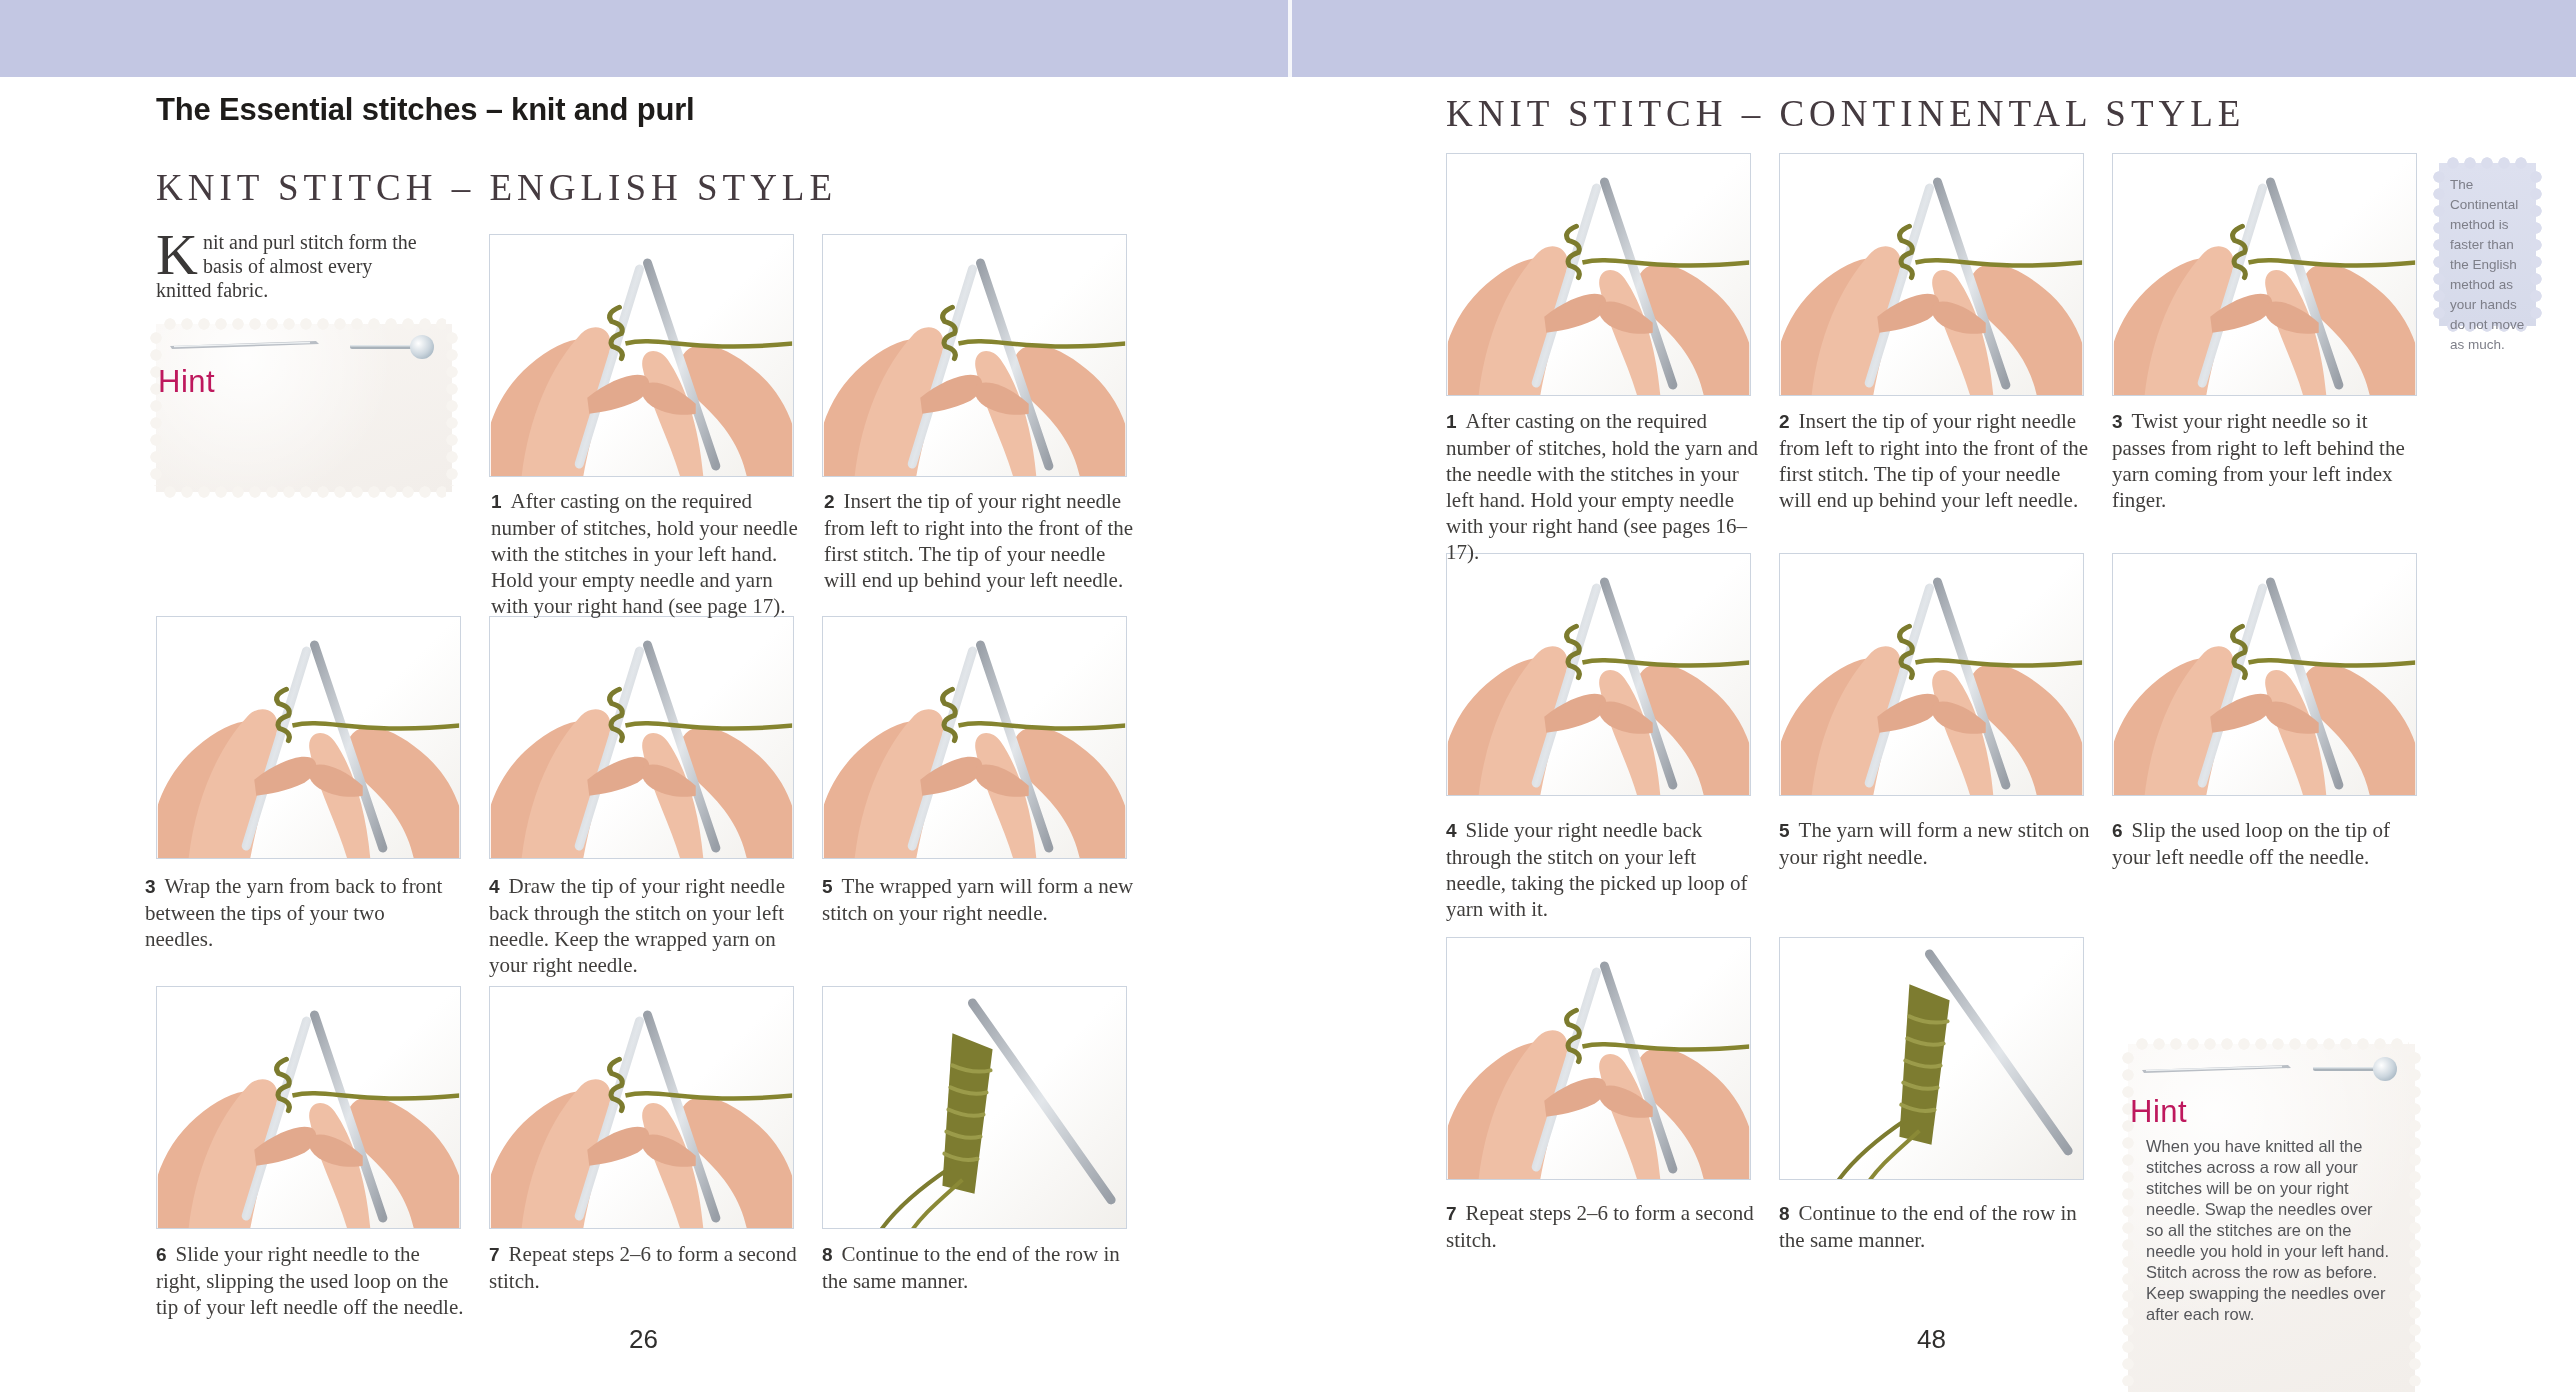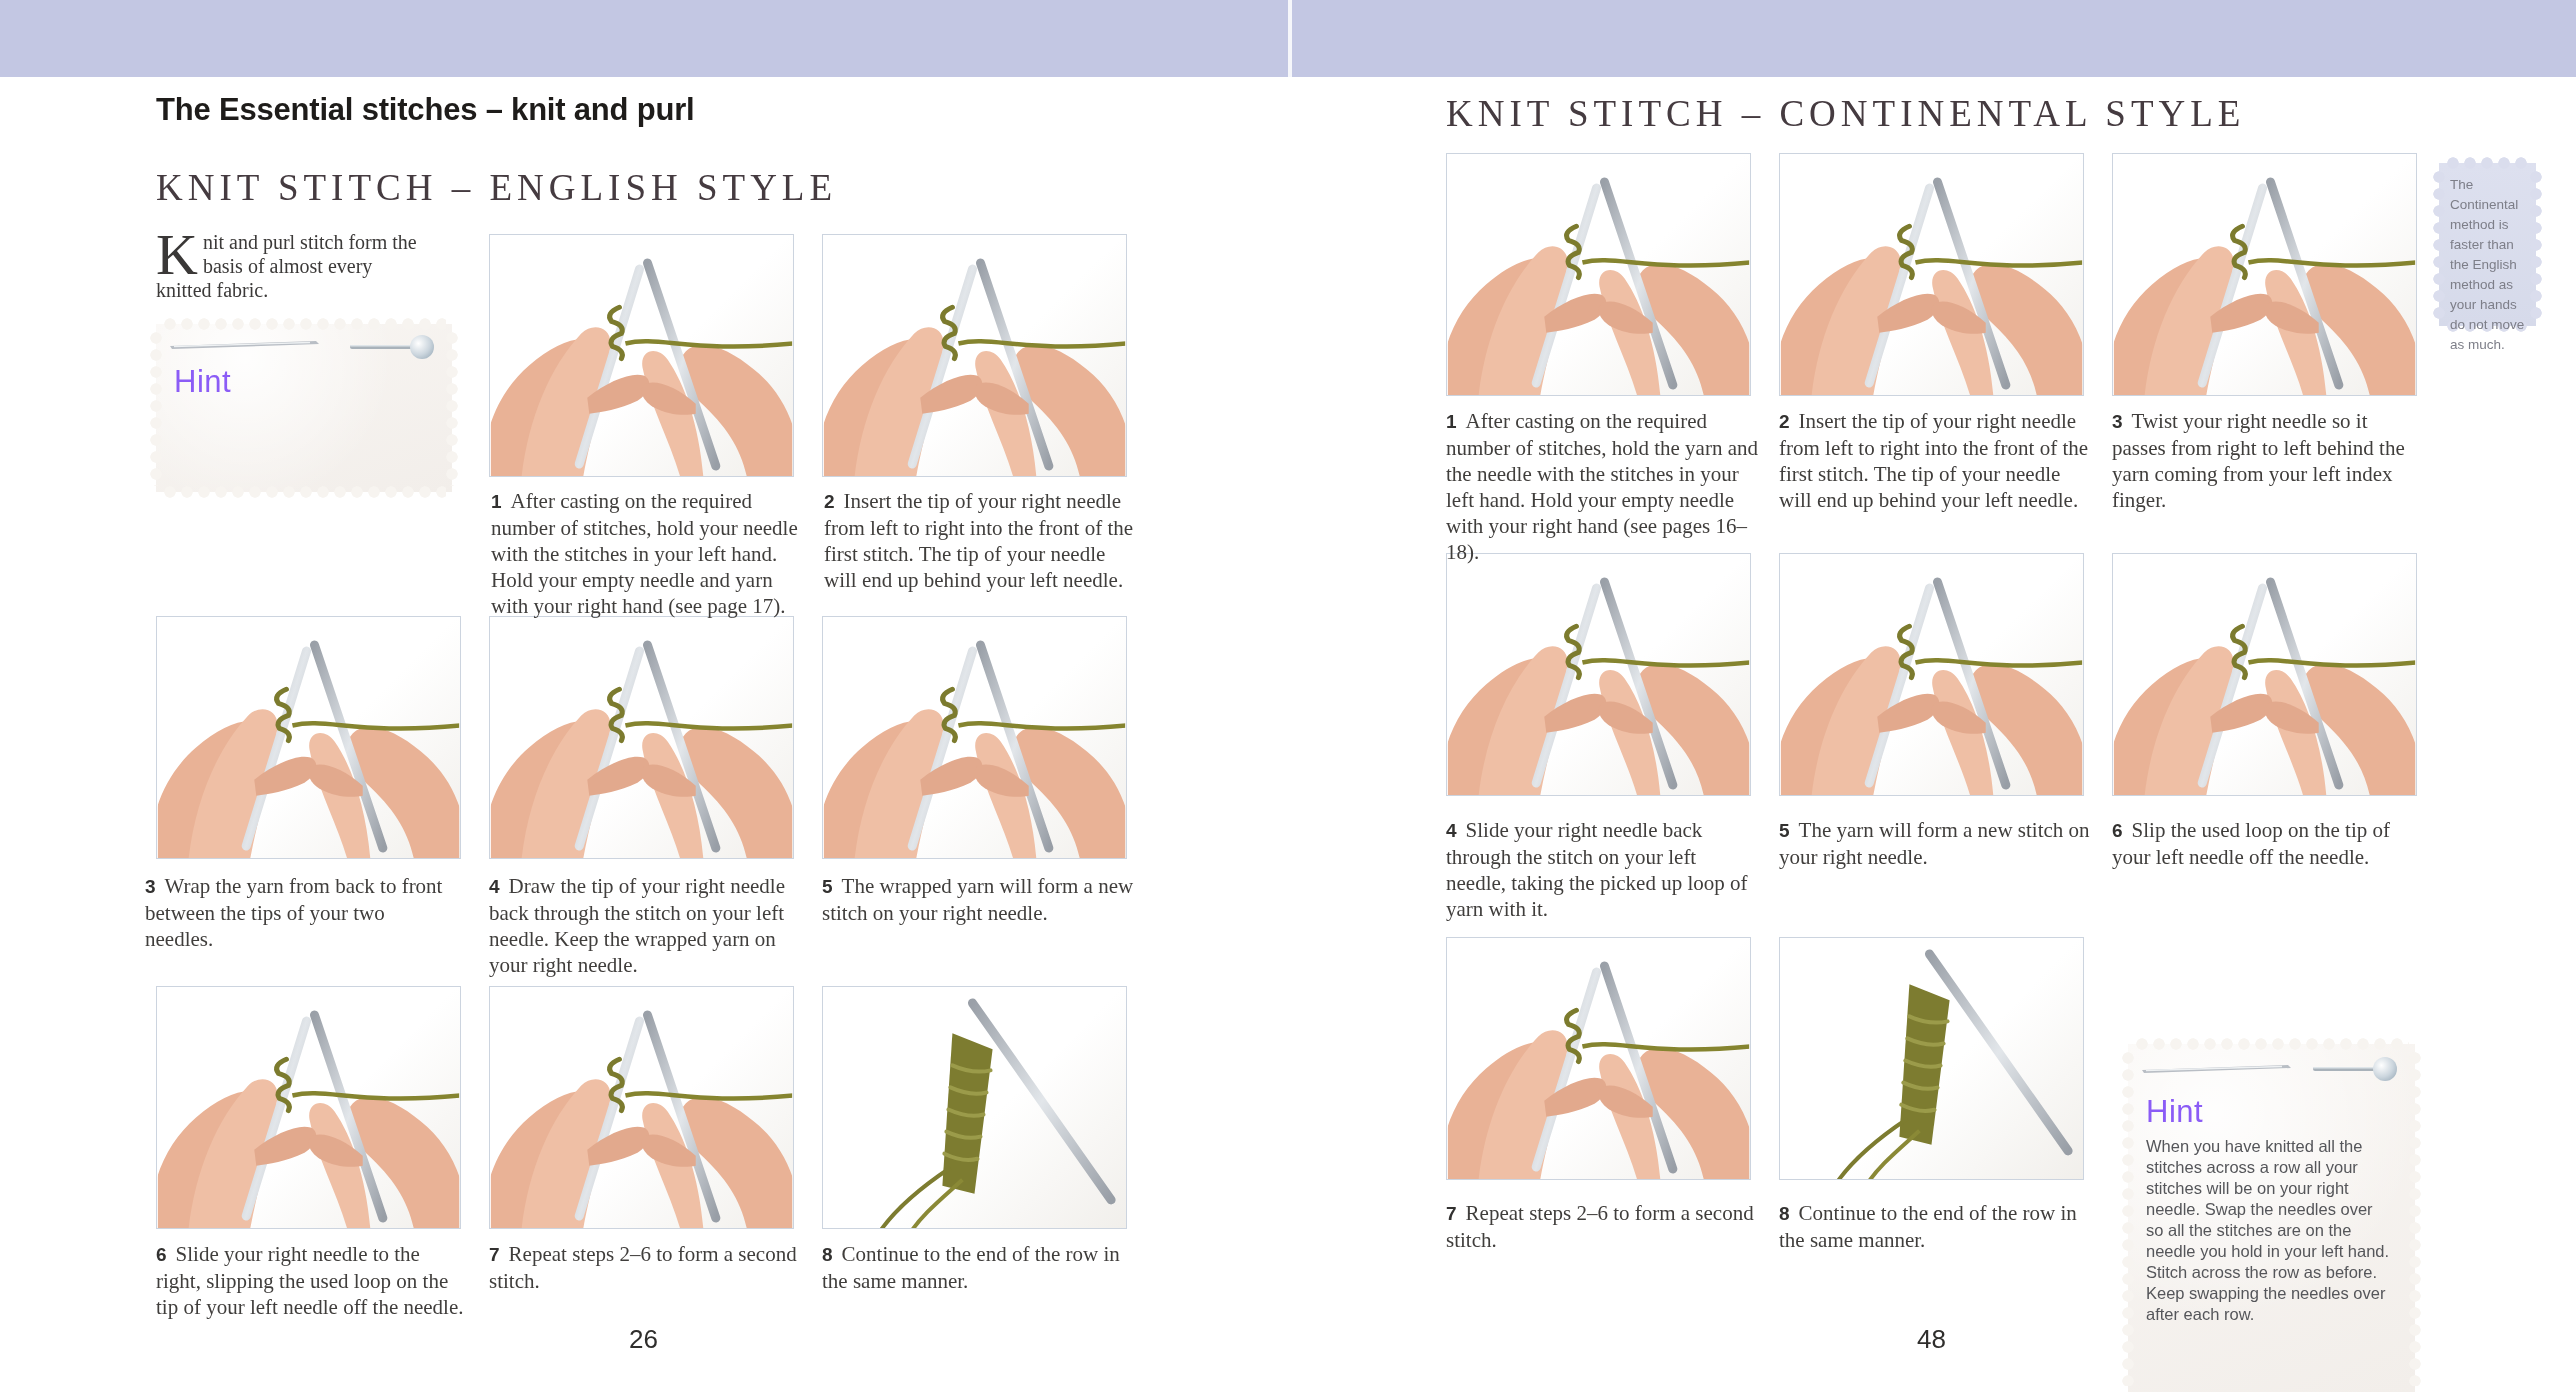--- a/index.html
+++ b/index.html
@@ -56,22 +56,22 @@
   .stamp .sc.l { left:-6px; top:6px; bottom:6px; width:12px;
     background:radial-gradient(circle 6px at 6px 8px, var(--c) 5.4px, transparent 6px) repeat-y; background-size:12px 17px; }
   .stamp .sc.r { right:-6px; top:6px; bottom:6px; width:12px;
     background:radial-gradient(circle 6px at 6px 8px, var(--c) 5.4px, transparent 6px) repeat-y; background-size:12px 17px; }
 
   .hint-box { --c:#f7f4f0; }
   .hint-box .fill { background:
       radial-gradient(circle at 30% 20%, rgba(255,255,255,.9), rgba(255,255,255,0) 60%),
       linear-gradient(160deg,#f9f6f3,#f2eeea); }
   .hint-title {
-    position:absolute; left:18px; font-family:"Liberation Sans", sans-serif;
-    font-size:31px; color:#8b5cf6; letter-spacing:0.5px;
+    position:absolute; left:2px; font-family:"Liberation Sans", sans-serif;
+    font-size:31px; color:#be185d; letter-spacing:0.5px;
   }
   .hint-text {
     position:absolute; left:18px; margin:0; font-family:"Liberation Sans", sans-serif;
     font-size:16.5px; line-height:21px; color:#55565a;
   }
   .hint-left  { left:156px;  top:324px;  width:296px; height:168px; }
   .hint-left  .hint-title { top:40px; }
   .hint-left  .hint-text  { top:82px; width:252px; }
   .hint-right { left:2128px; top:1044px; width:287px; height:348px; }
   .hint-right .hint-title { top:50px; }
@@ -268,21 +268,21 @@
         <svg viewBox="0 0 300 240">
           <use href="#scene-hands"></use>
         </svg>
       </figure>
     <figure class="photo" style="left:1779px;top:937px">
         <svg viewBox="0 0 300 240">
           <use href="#scene-fabric"></use>
         </svg>
       </figure>
 
-    <p class="caption" style="left:1446px;top:408px"><span class="num">1</span><span>After casting on the required number of stitches, hold the yarn and the needle with the stitches in your left hand. Hold your empty needle with your right hand (see pages 16–18).</span></p>
+    <p class="caption" style="left:1446px;top:408px"><span class="num">1</span><span>After casting on the required number of stitches, hold the yarn and the needle with the stitches in your left hand. Hold your empty needle with your right hand (see pages 16–17).</span></p>
     <p class="caption" style="left:1779px;top:408px"><span class="num">2</span><span>Insert the tip of your right needle from left to right into the front of the first stitch. The tip of your needle will end up behind your left needle.</span></p>
     <p class="caption" style="left:2112px;top:408px"><span class="num">3</span><span>Twist your right needle so it passes from right to left behind the yarn coming from your left index finger.</span></p>
     <p class="caption" style="left:1446px;top:817px"><span class="num">4</span><span>Slide your right needle back through the stitch on your left needle, taking the picked up loop of yarn with it.</span></p>
     <p class="caption" style="left:1779px;top:817px"><span class="num">5</span><span>The yarn will form a new stitch on your right needle.</span></p>
     <p class="caption" style="left:2112px;top:817px"><span class="num">6</span><span>Slip the used loop on the tip of your left needle off the needle.</span></p>
     <p class="caption" style="left:1446px;top:1200px"><span class="num">7</span><span>Repeat steps 2–6 to form a second stitch.</span></p>
     <p class="caption" style="left:1779px;top:1200px"><span class="num">8</span><span>Continue to the end of the row in the same manner.</span></p>
 
     <aside class="stamp hint-box hint-right">
       <div class="fill"></div>

